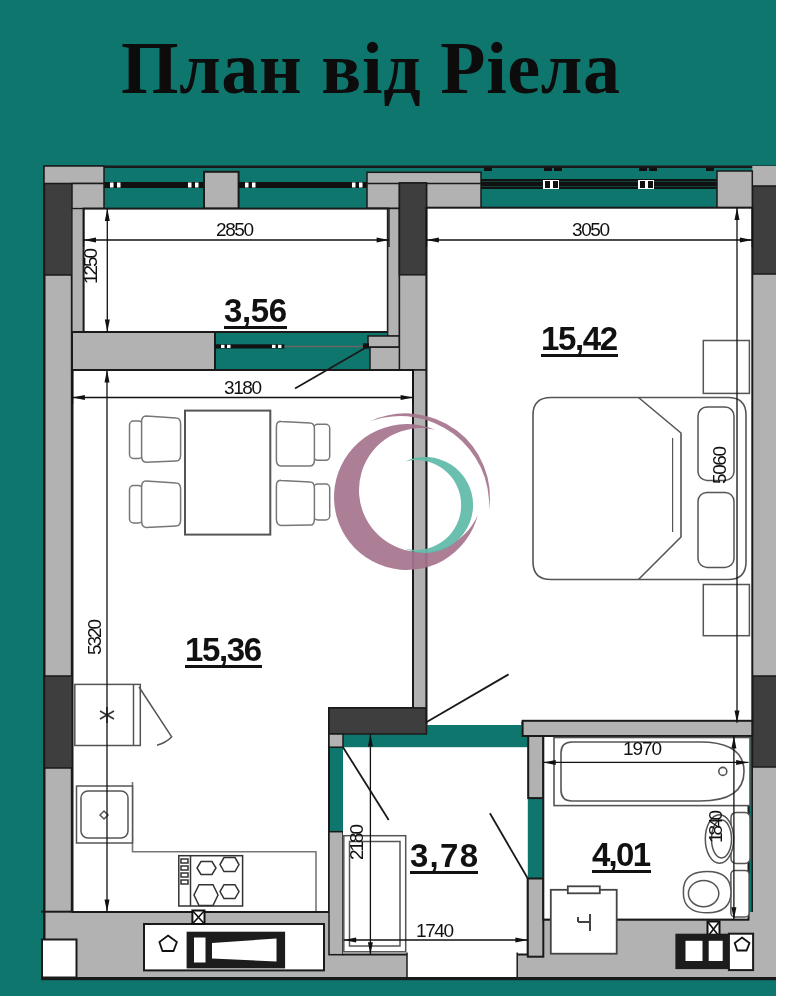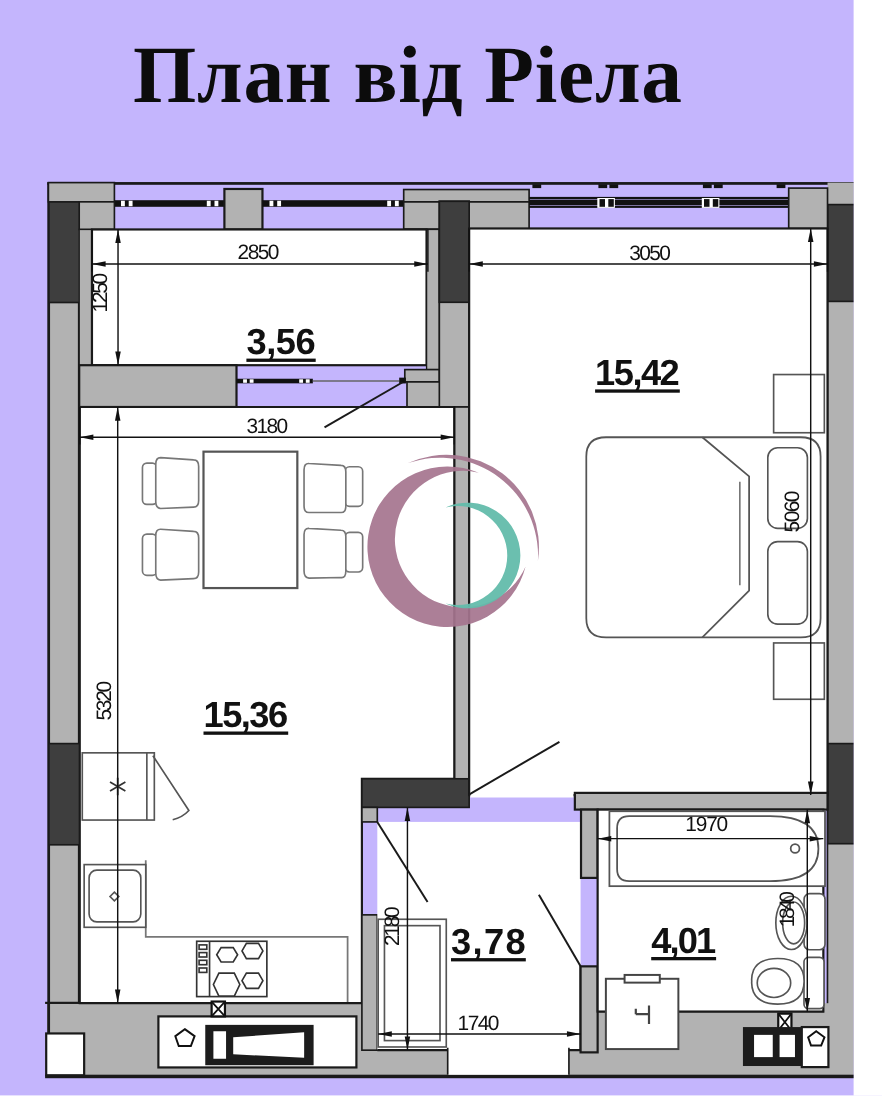--- a/index.html
+++ b/index.html
@@ -1,16 +1,16 @@
 <!DOCTYPE html>
 <html><head>
 <meta charset="utf-8">
 <style>
 html,body{margin:0;padding:0;background:#fff;}
-#page{width:776px;height:996px;position:relative;background:#c4b5fd;overflow:hidden;}
+#page{width:776px;height:996px;position:relative;background:#0f766e;overflow:hidden;}
 svg{display:block;}
 svg{filter:opacity(0.999);}
 text{-webkit-font-smoothing:antialiased;}
 .dim{font-family:"Liberation Sans",sans-serif;font-size:19px;fill:#111;}
 .rm{font-family:"Liberation Sans",sans-serif;font-weight:bold;font-size:33px;fill:#111;}
 </style>
 </head>
 <body>
 <div id="page">
 <svg width="802" height="996" viewBox="0 0 802 996">

